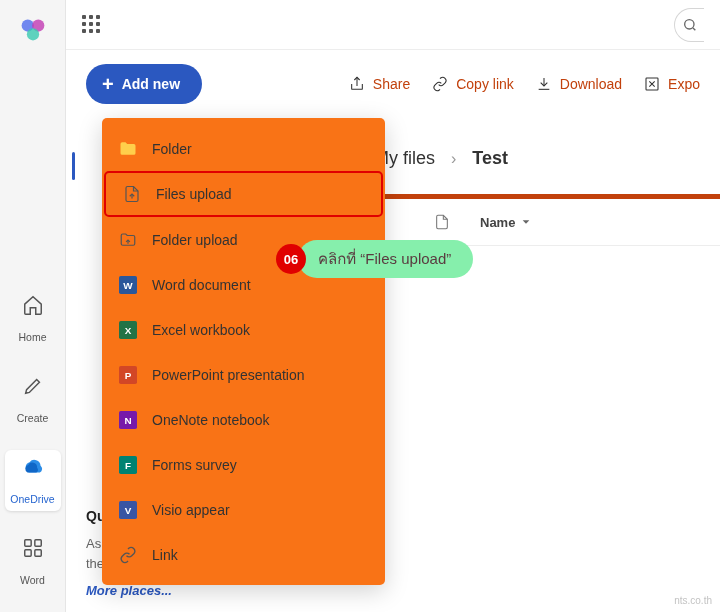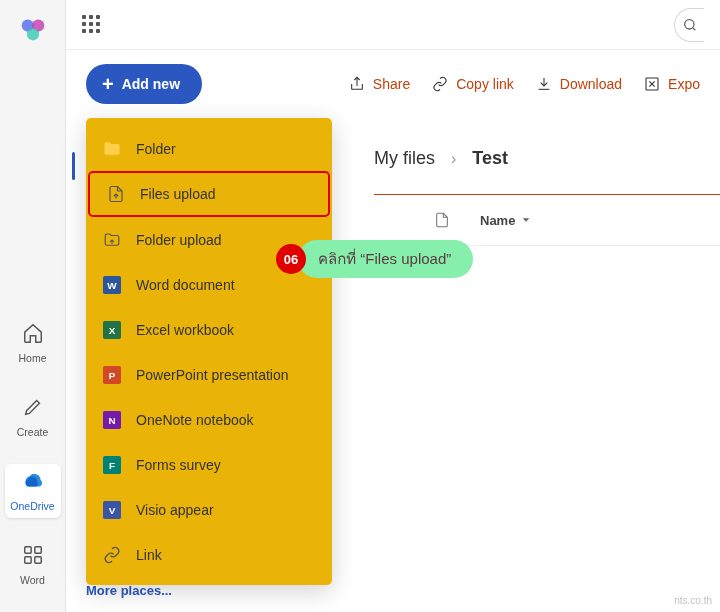--- a/index.html
+++ b/index.html
@@ -8,21 +8,21 @@
   
   .rail {
     position: absolute; left: 0; top: 0; width: 66px; height: 612px;
     background: #f5f5f5; border-right: 1px solid #e5e5e5;
     display: flex; flex-direction: column; align-items: center;
   }
   .rail-top { padding-top: 14px; }
   .rail-logo { width: 30px; height: 30px; display: flex; align-items: center; justify-content: center; }
   .rail-spacer { flex: 1; }
   .rail-items { display: flex; flex-direction: column; align-items: center; gap: 20px; padding-bottom: 20px; width: 100%; }
-  .rail-item { display: flex; flex-direction: column; align-items: center; gap: 8px; font-size: 10.5px; color: #555; cursor: pointer; width: 56px; padding: 6px 0; border-radius: 6px; }
+  .rail-item { display: flex; flex-direction: column; align-items: center; gap: 15px; font-size: 10.5px; color: #555; cursor: pointer; width: 56px; padding: 6px 0; border-radius: 6px; }
   .rail-item.active { background: #fff; box-shadow: 0 1px 3px rgba(0,0,0,0.12); color: #2564cf; }
   .rail-item svg, .rail-item .cloud { width: 22px; height: 22px; }
 
   
   .header {
     position: absolute; left: 66px; top: 0; right: 0; height: 50px;
     background: #fff; border-bottom: 1px solid #ededed;
     display: flex; align-items: center; padding: 0 16px;
   }
   .waffle {
@@ -47,22 +47,22 @@
     height: 40px; padding: 0 22px 0 16px; display: flex; align-items: center; gap: 8px;
     font-size: 14px; font-weight: 600; cursor: pointer;
   }
   .add-new .plus { font-size: 20px; line-height: 1; }
   .tool-actions { margin-left: auto; display: flex; align-items: center; gap: 22px; }
   .tool-action { display: flex; align-items: flex-start; gap: 8px; font-size: 14px; color: #c2410c; cursor: pointer; white-space: nowrap; }
   .tool-action svg { width: 16px; height: 16px; }
 
   
   .menu {
-    position: absolute; left: 86px; top: 118px; width: 246px;
-    background: #eab308; border-radius: 5px; box-shadow: 0 6px 24px rgba(0,0,0,0.18);
+    position: absolute; left: 102px; top: 118px; width: 283px;
+    background: #f97316; border-radius: 5px; box-shadow: 0 6px 24px rgba(0,0,0,0.18);
     padding: 8px 0; z-index: 10;
   }
   .menu-item {
     height: 45px; display: flex; align-items: center; gap: 14px;
     padding: 0 16px; font-size: 14px; color: #333; cursor: pointer;
   }
   .menu-item.highlighted {
     border: 2.5px solid #e00000; border-radius: 5px; margin: 0 2px;
     height: 46px;
   }
@@ -70,34 +70,34 @@
 
   
   .content { position: absolute; left: 374px; top: 148px; right: 0; }
   .breadcrumb { display: flex; align-items: center; gap: 16px; font-size: 18px; color: #333; padding-left: 0; }
   .breadcrumb .chev { color: #999; font-size: 16px; }
   .breadcrumb .current { font-weight: 600; text-align: center; }
   .active-bar { position: absolute; left: 72px; top: 152px; width: 3px; height: 28px; background: #2b58c0; border-radius: 2px; }
 
   .table-head {
     position: absolute; left: 374px; top: 194px; right: 0; height: 52px;
-    border-top: 1px solid #c2410c; border-bottom: 1px solid #ededed;
+    border-top: 5px solid #c2410c; border-bottom: 1px solid #ededed;
     display: flex; align-items: center; padding: 0 16px 0 60px; gap: 30px;
     font-size: 13px; color: #444;
   }
   .table-head .col-name { display: flex; align-items: center; gap: 6px; font-weight: 600; }
 
   
   .quick {
     position: absolute; left: 86px; top: 508px; width: 244px;
     font-size: 13px; color: #666;
   }
   .quick h4 { font-size: 14px; color: #222; margin-bottom: 10px; font-weight: 600; }
   .quick p { line-height: 1.5; margin-bottom: 10px; }
-  .quick a { color: #2b58c0; font-weight: 600; text-decoration: none; font-size: 13px; cursor: pointer; }
+  .quick a { color: #2b58c0; font-weight: 600; text-decoration: none; font-size: 13px; cursor: pointer; font-style: italic; }
 
   
   .callout-line {
     position: absolute; left: 246px; top: 206px; width: 2px; height: 52px; background: #e00000;
   }
   .callout-line-h {
     position: absolute; left: 246px; top: 258px; width: 30px; height: 2px; background: #e00000;
   }
   .callout-badge {
     position: absolute; left: 276px; top: 244px; width: 30px; height: 30px; border-radius: 50%;

